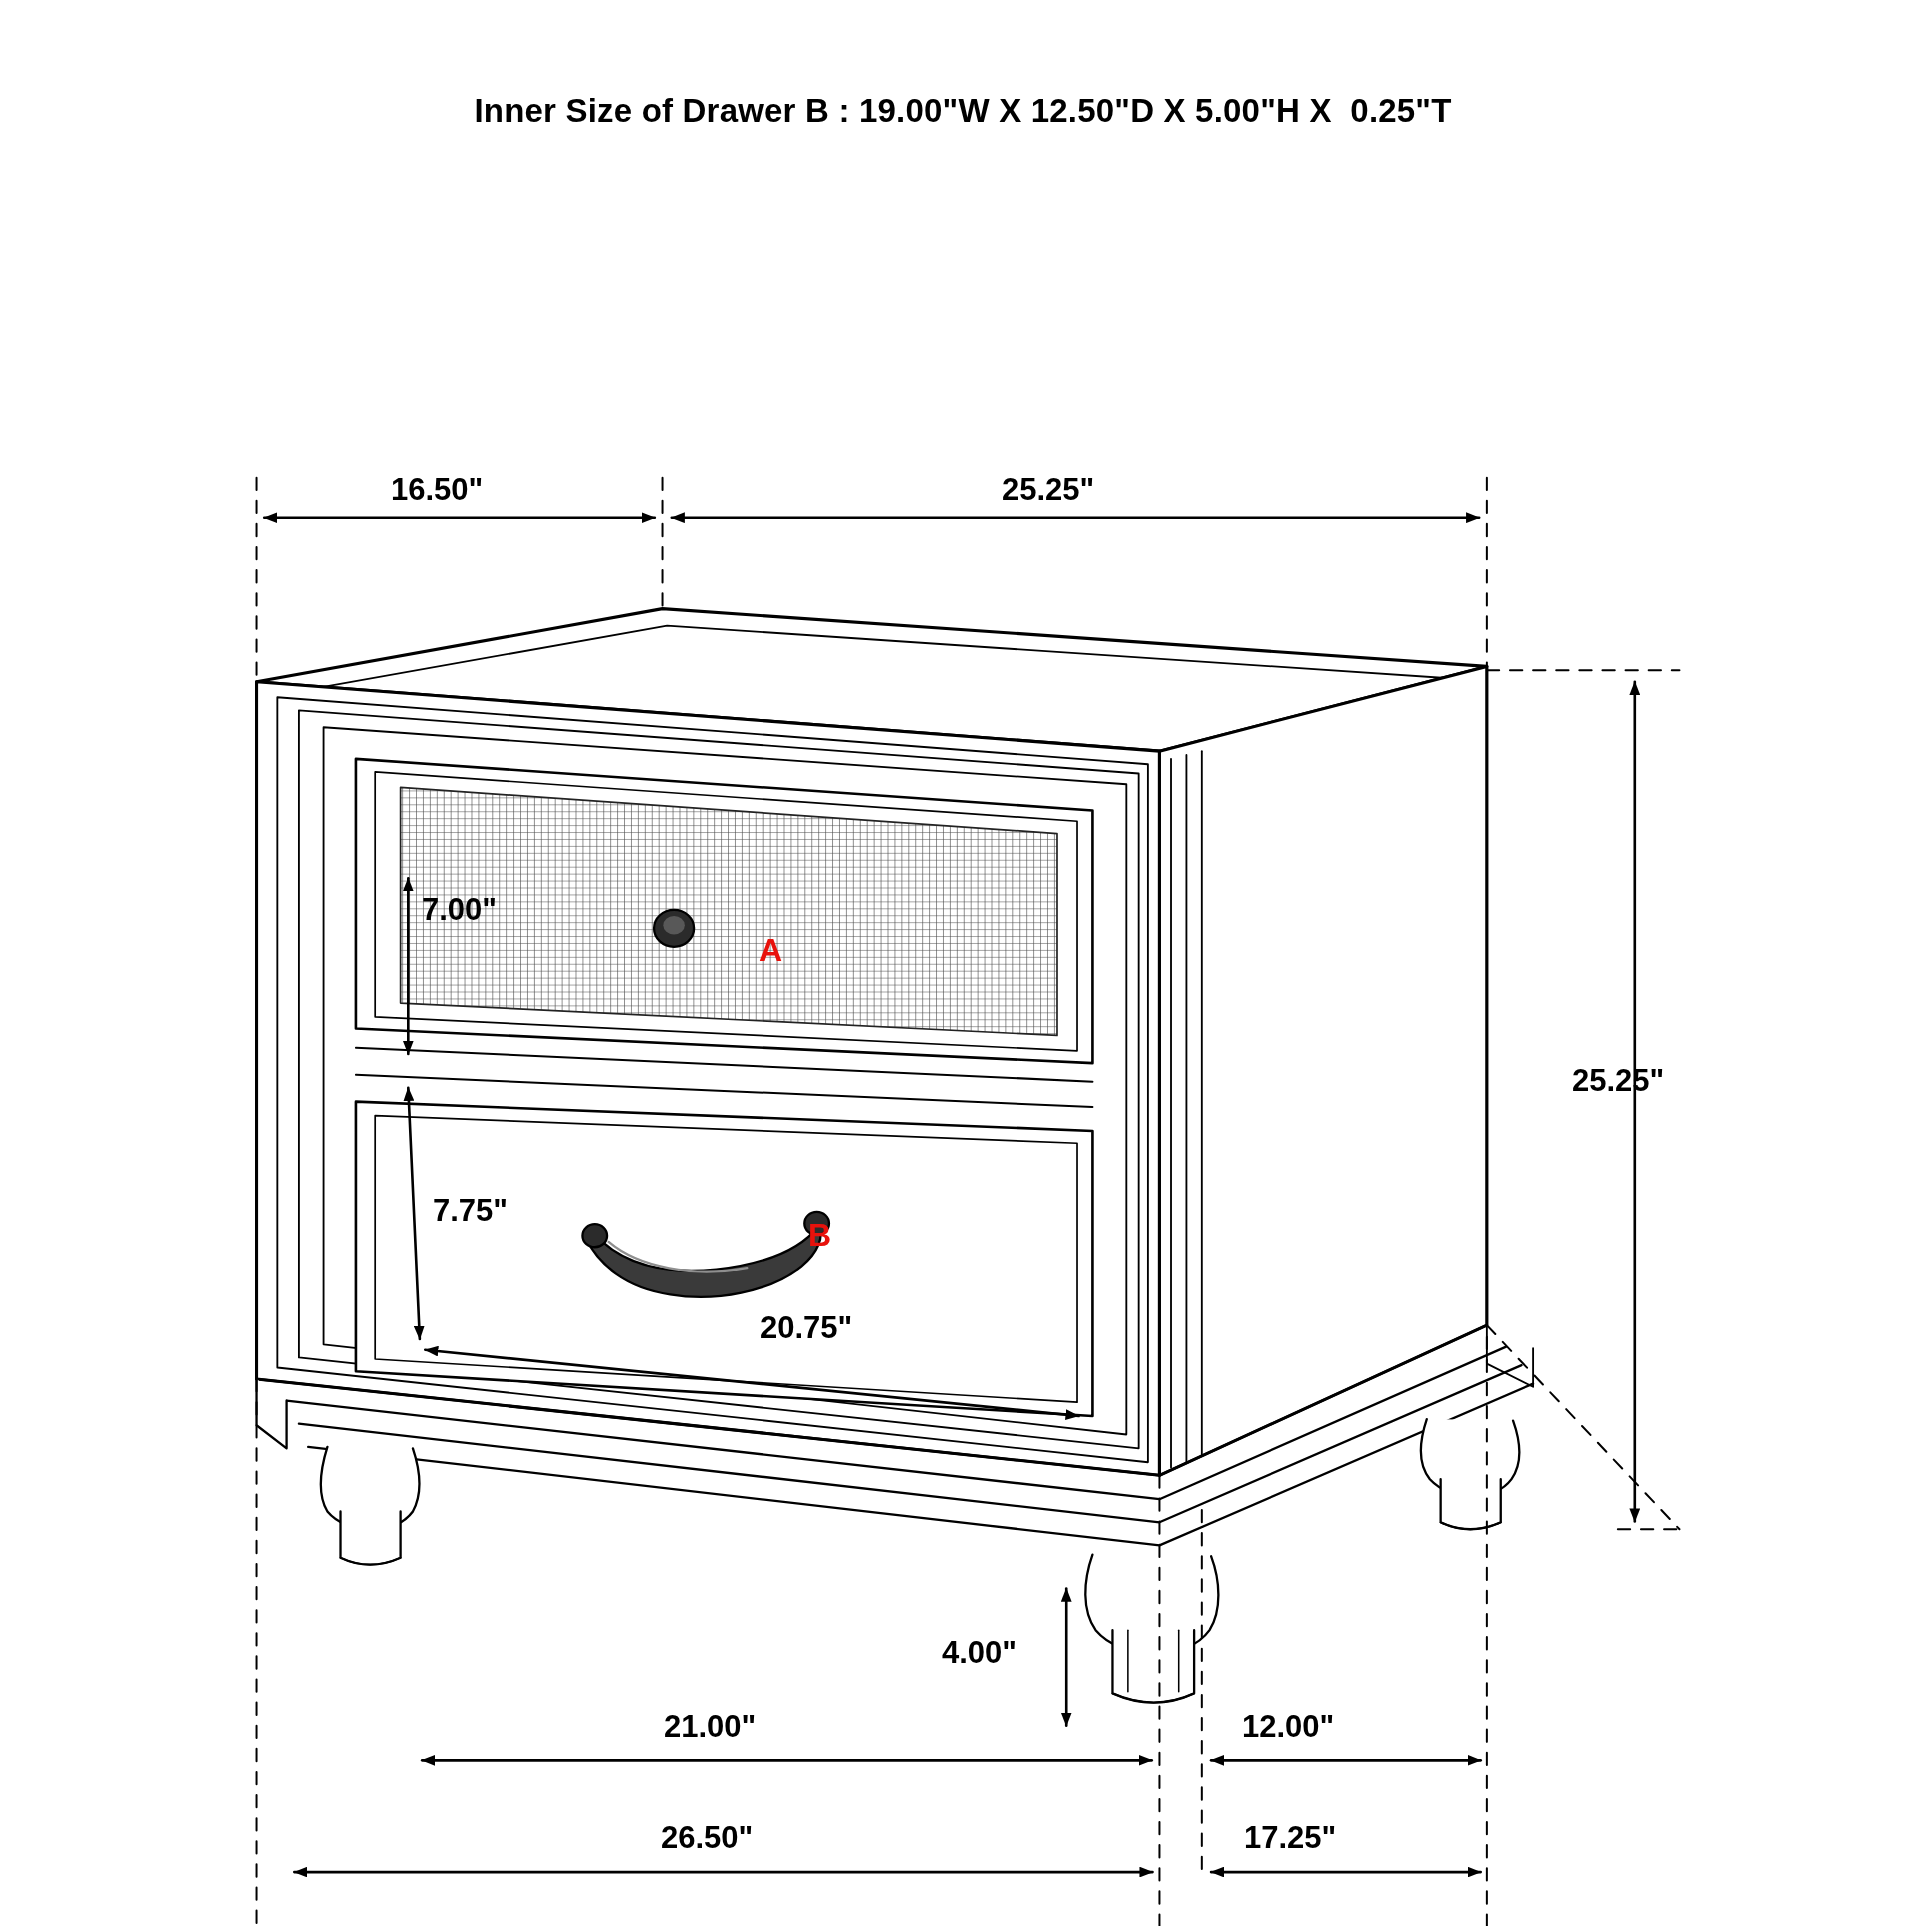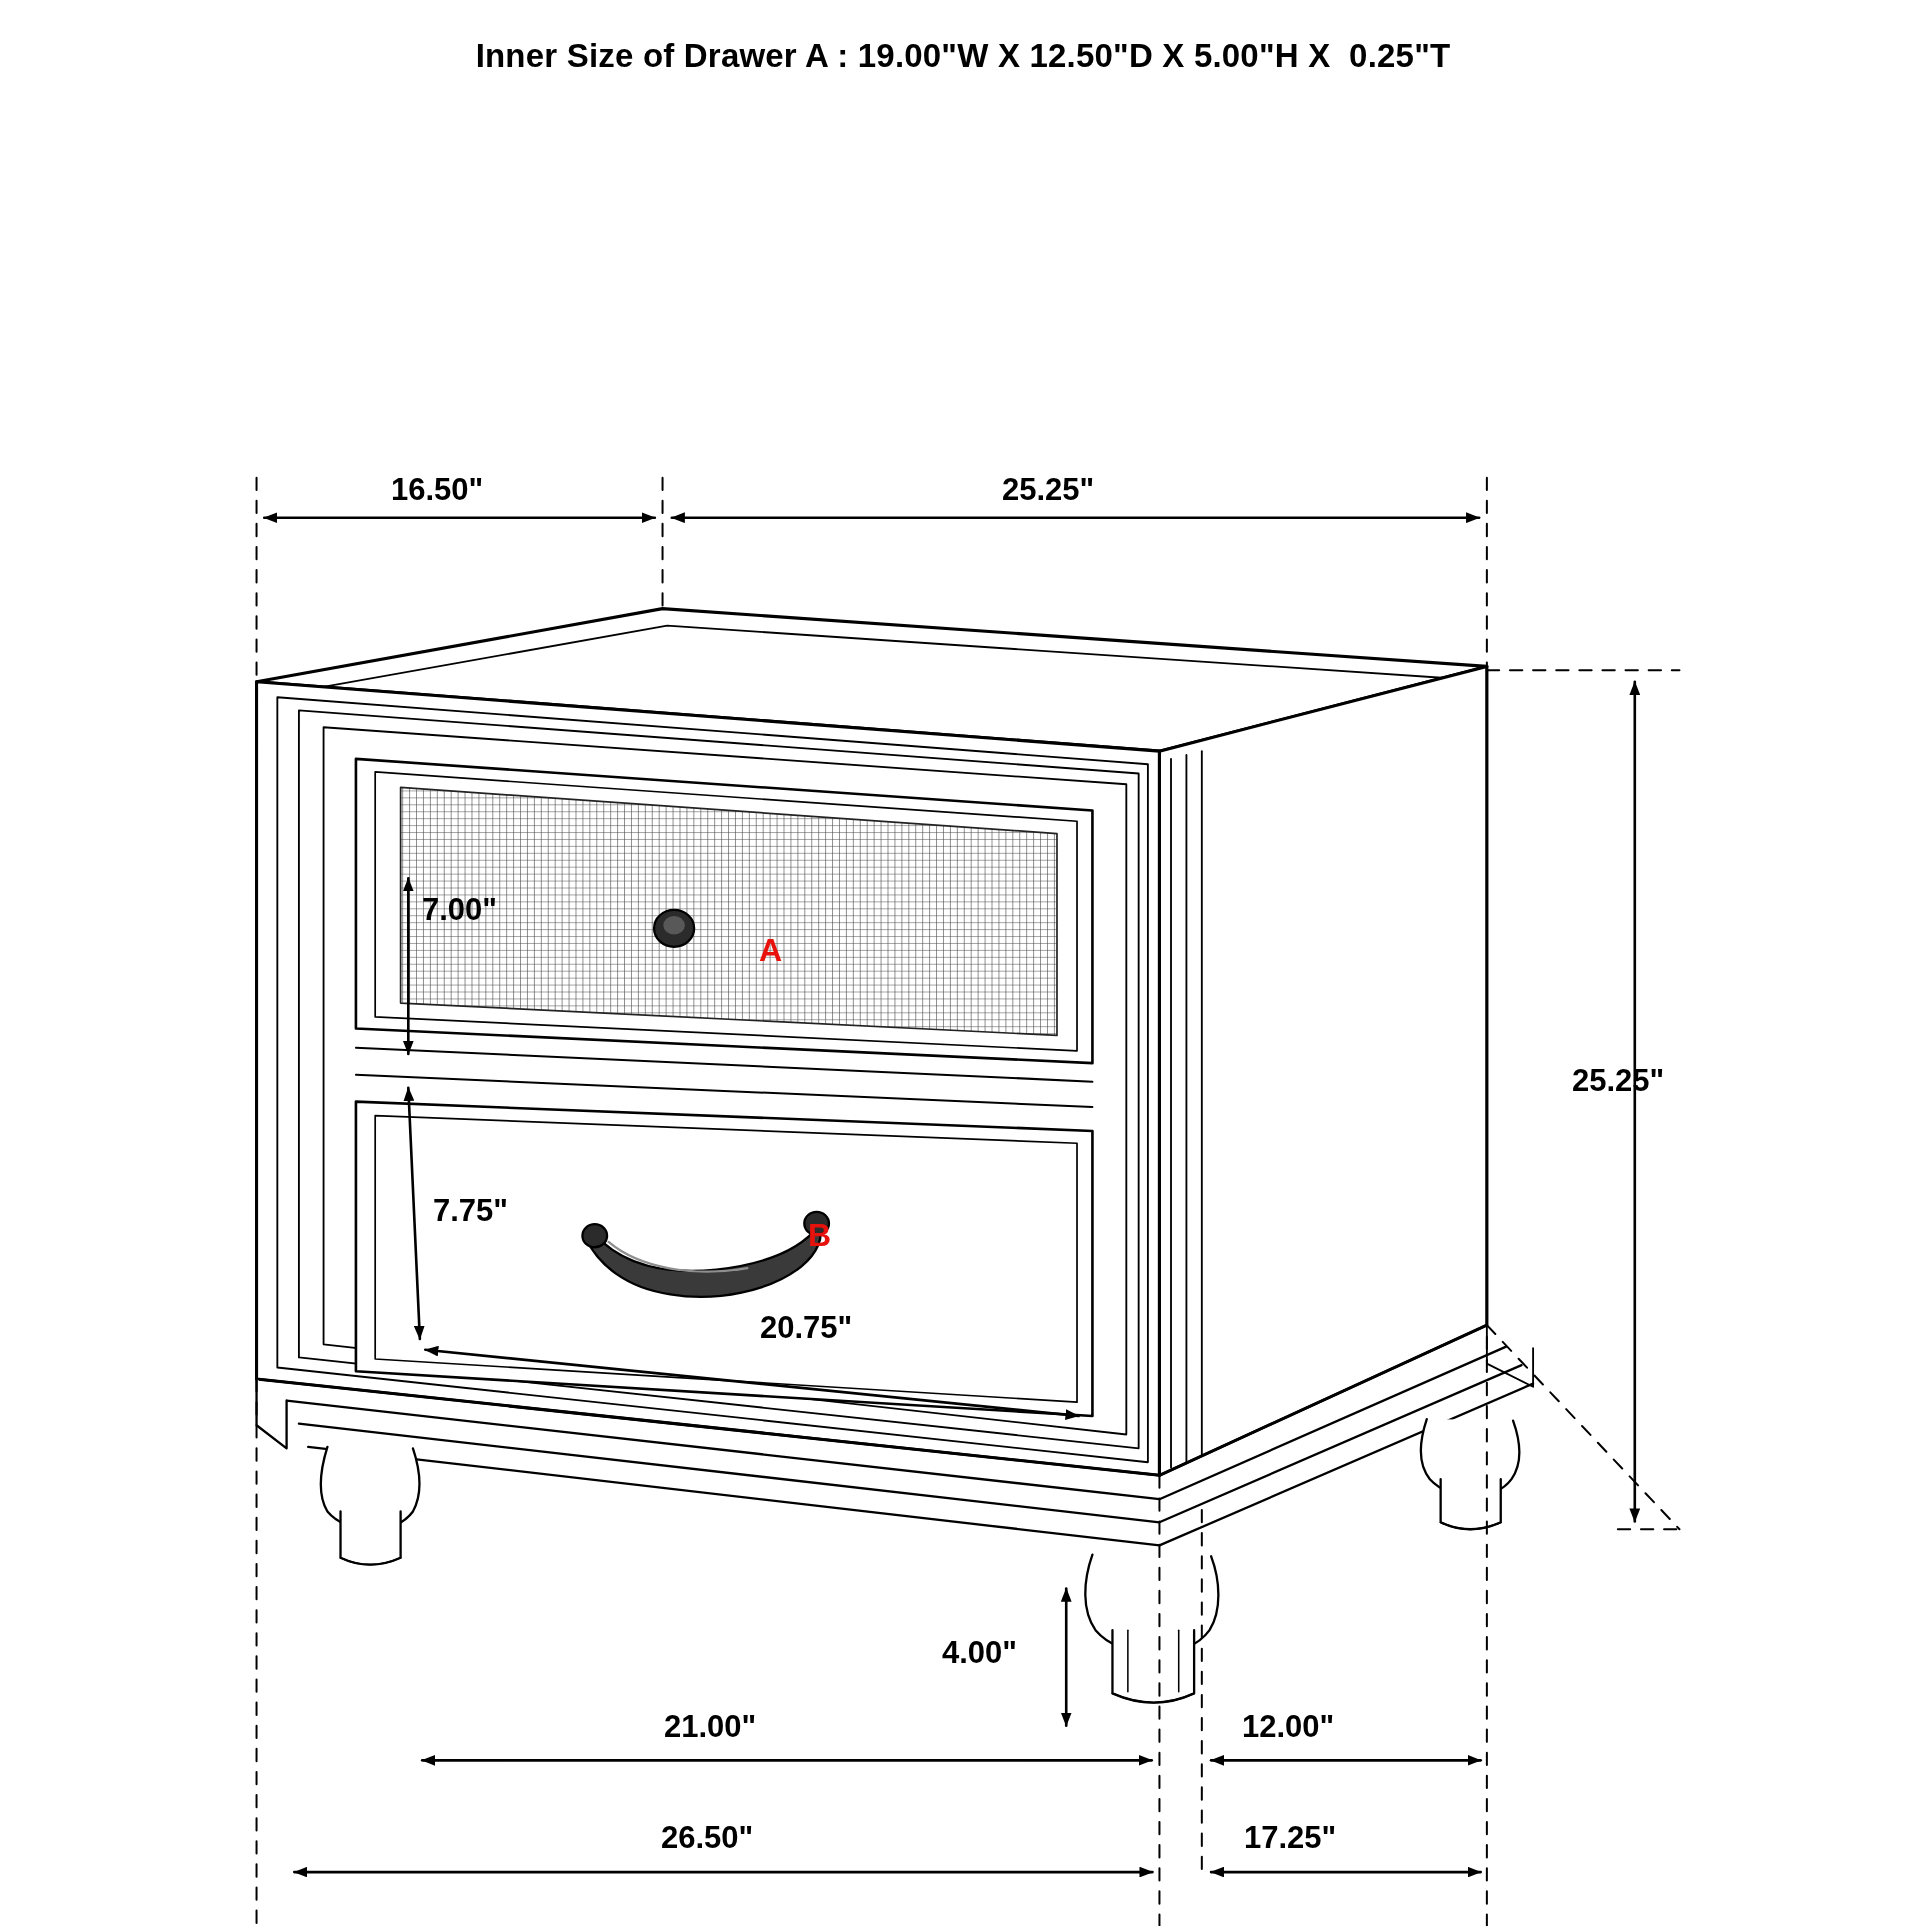--- a/index.html
+++ b/index.html
@@ -173,21 +173,21 @@
       <path d="M548 2285 L1495 2285" stroke-width="3.4" marker-start="url(#ahr)" marker-end="url(#ah)"></path>
 
       <path d="M1572 2285 L1922 2285" stroke-width="3.4" marker-start="url(#ahr)" marker-end="url(#ah)"></path>
 
       <path d="M382 2430 L1496 2430" stroke-width="3.4" marker-start="url(#ahr)" marker-end="url(#ah)"></path>
 
       <path d="M1572 2430 L1922 2430" stroke-width="3.4" marker-start="url(#ahr)" marker-end="url(#ah)"></path>
     </g>
   </svg>
 
-  <div class="hdr" id="hdr1">Inner Size of Drawer A : 19.00"W X 12.50"D X 5.00"H X  0.25"T</div>
+  <div class="hdr" id="hdr2">Inner Size of Drawer B : 19.00"W X 12.50"D X 5.00"H X  0.25"T</div>
 
   <div class="dim" style="left:391px; top:472px;">16.50"</div>
   <div class="dim" style="left:1002px; top:472px;">25.25"</div>
   <div class="dim" style="left:1572px; top:1063px;">25.25"</div>
 
   <div class="dim" style="left:422px; top:892px;">7.00"</div>
   <div class="dim" style="left:433px; top:1193px;">7.75"</div>
   <div class="dim" style="left:760px; top:1310px;">20.75"</div>
 
   <div class="dim" style="left:942px; top:1635px;">4.00"</div>

